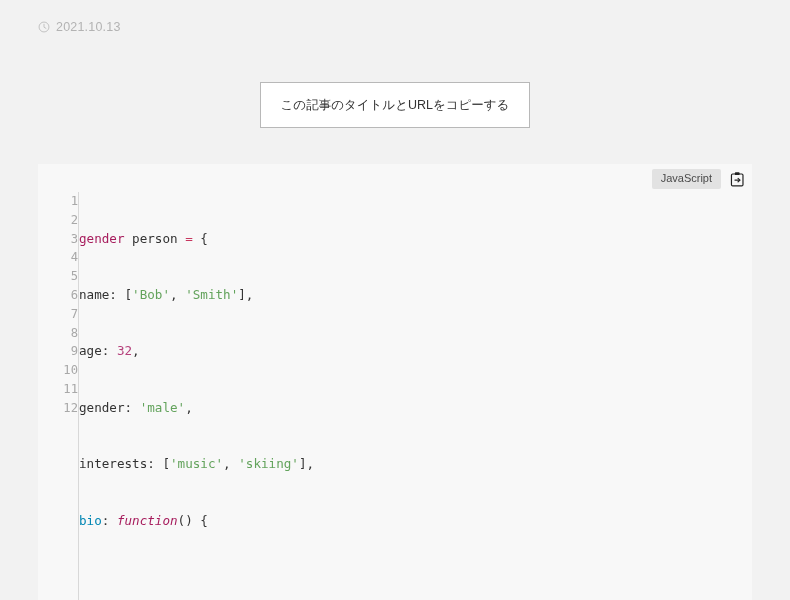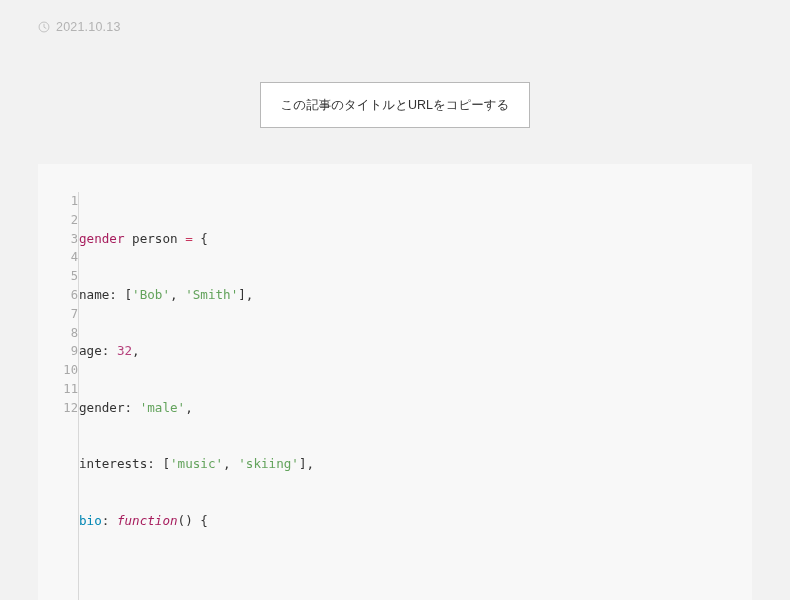--- a/index.html
+++ b/index.html
@@ -156,20 +156,31 @@
     <span class="post-date">2021.10.13</span>
   </div>
 </div>
 
 <div class="copy-title-wrap">
   <button class="copy-title-button">この記事のタイトルとURLをコピーする</button>
 </div>
 
 <div class="code-wrap" style="background: rgb(248, 248, 248);">
 
+  <div class="code-toolbar">
+    <span class="lang-badge">JavaScript</span>
+    <button class="copy-code-btn">
+      <svg viewBox="0 0 18 18" width="17" height="17" fill="none" stroke="#222" stroke-width="1.25">
+        <rect x="2.6" y="3.2" width="12.2" height="12.6" rx="1.3"></rect>
+        <rect x="6.2" y="1.4" width="5" height="2.9" rx="0.9" fill="#222" stroke="none"></rect>
+        <path d="M6.3 9.6 H11.3" stroke-linecap="round"></path>
+        <path d="M9.6 7.8 L11.6 9.6 L9.6 11.4" stroke-linecap="round" stroke-linejoin="round"></path>
+      </svg>
+    </button>
+  </div>
 
   <div class="code-scroll">
     <table class="code-table">
       <tbody>
           <tr>
         <td class="gutter">
           <div class="code-line">1</div>
           <div class="code-line">2</div>
           <div class="code-line">3</div>
           <div class="code-line">4</div>

